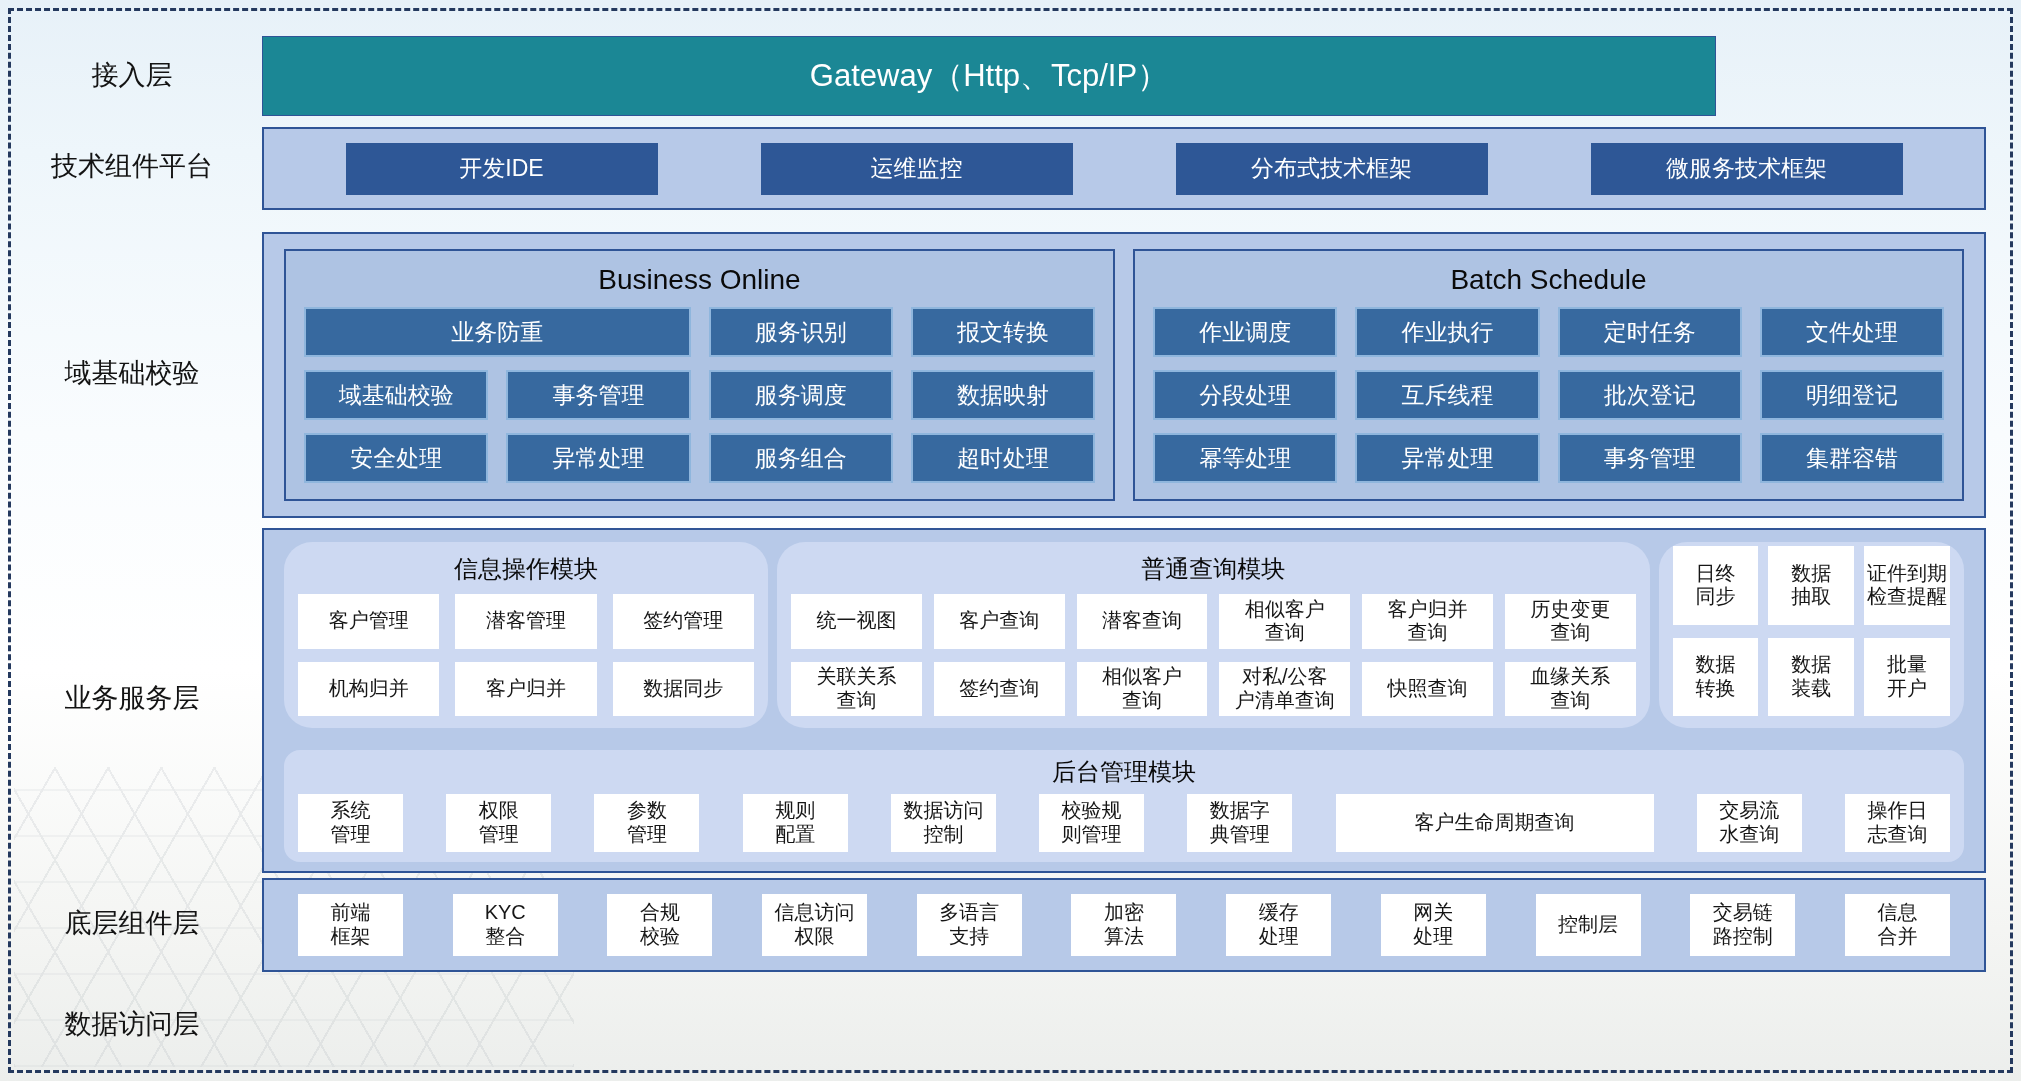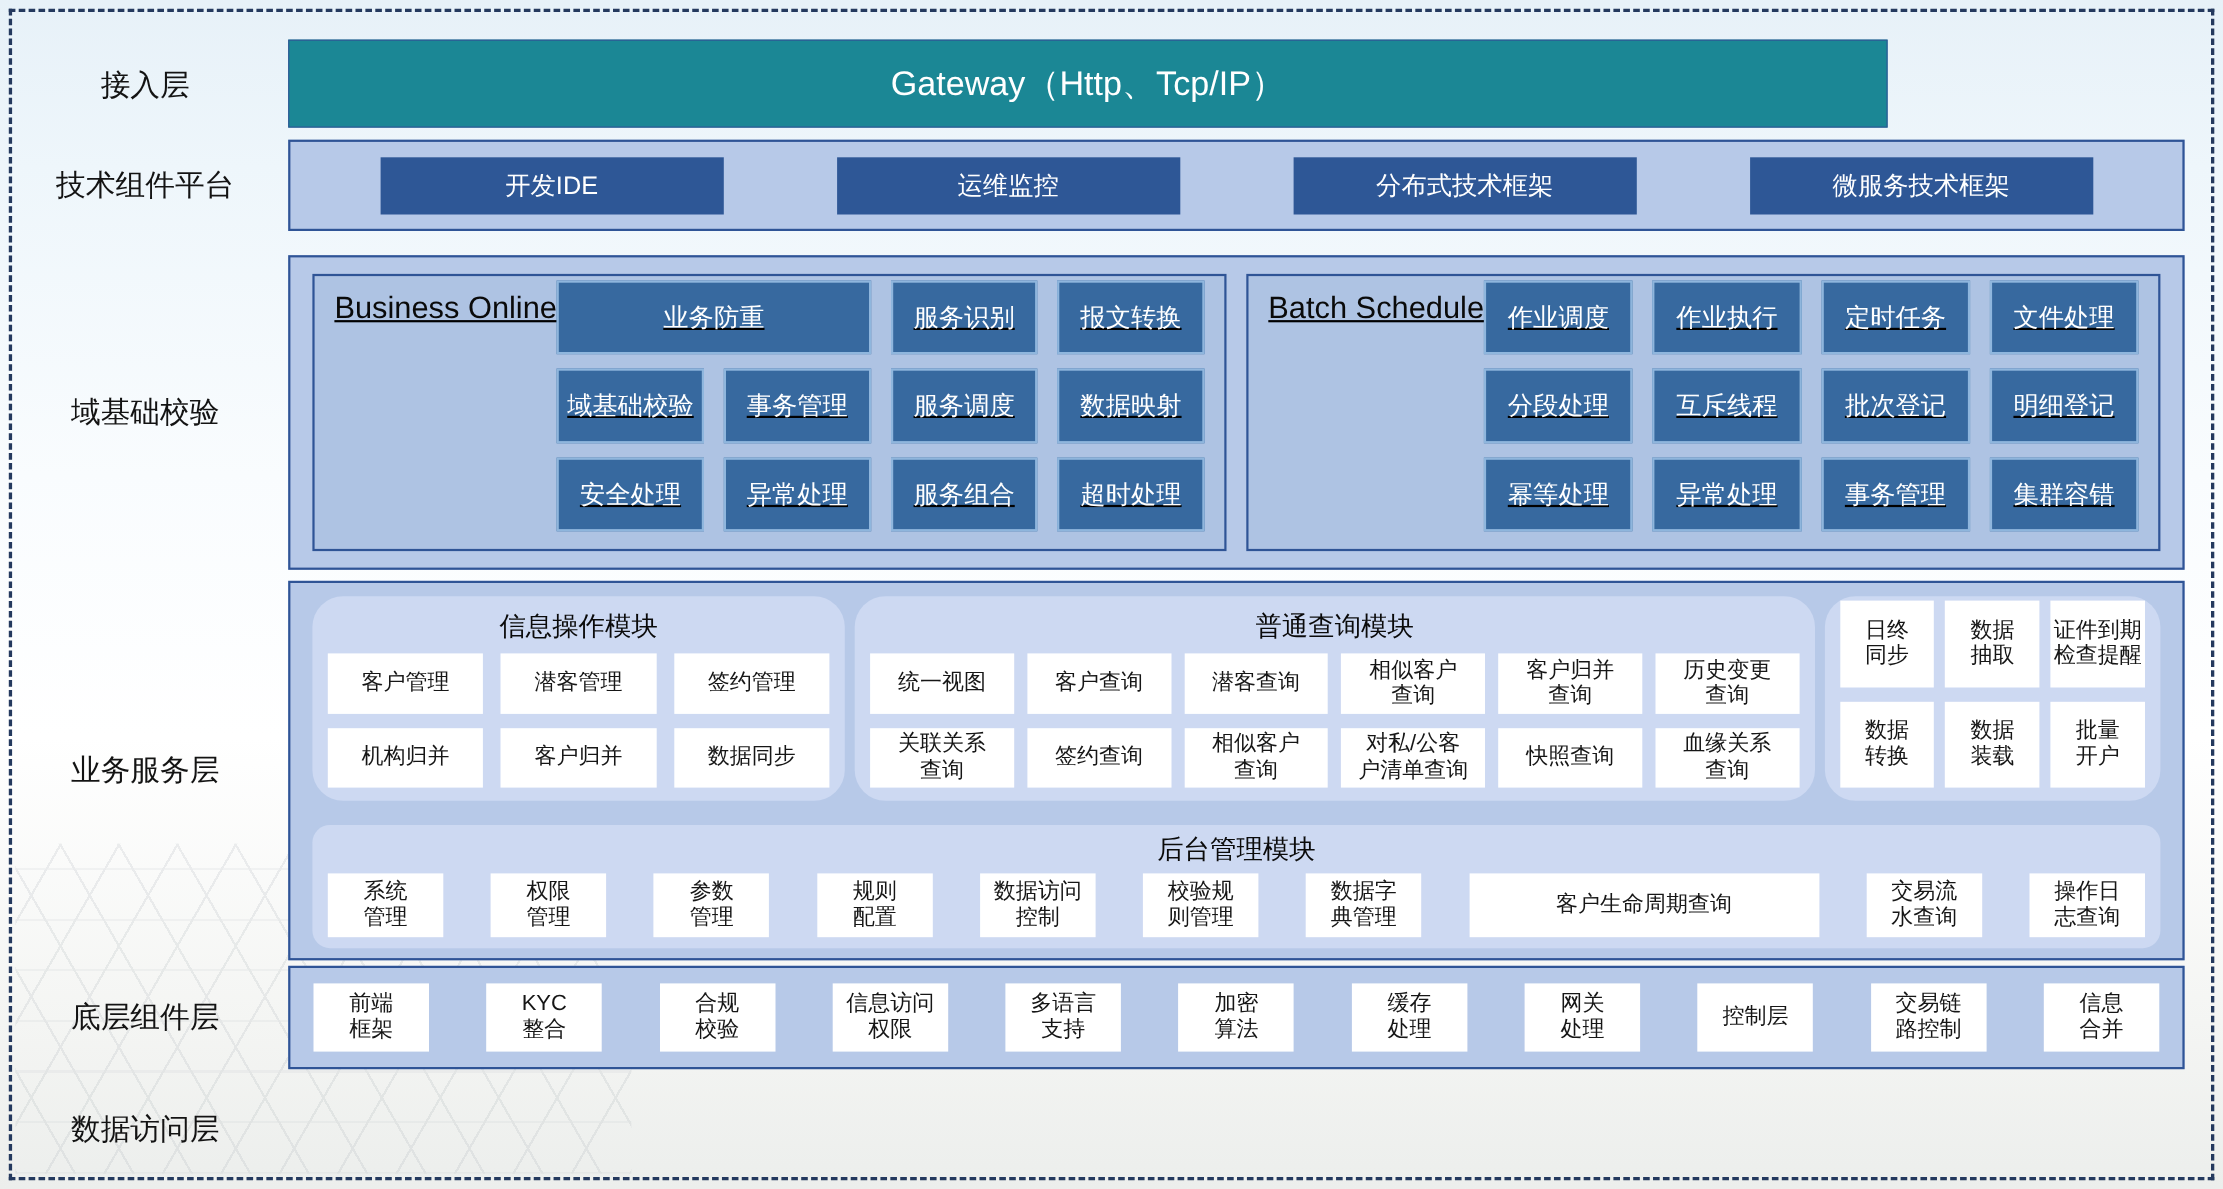--- a/index.html
+++ b/index.html
@@ -11,41 +11,41 @@
   .frame{position:absolute;inset:8px;border:3px dashed #24395e;pointer-events:none;z-index:5;}
   .cubes{
     position:absolute;left:14px;bottom:14px;width:560px;height:300px;opacity:.16;pointer-events:none;
     background:
       repeating-linear-gradient(60deg, #9aa3ab 0 2px, transparent 2px 46px),
       repeating-linear-gradient(-60deg, #9aa3ab 0 2px, transparent 2px 46px),
       repeating-linear-gradient(0deg, #c2c8cd 0 2px, transparent 2px 46px);
   }
   .layer-label{
     position:absolute;left:10px;width:244px;text-align:center;color:#131313;
-    font-size:27px;line-height:1.1;z-index:2;
+    font-size:27px;line-height:1.1;z-index:2;font-family:Liberation Mono, monospace;
   }
   .teal-bar{
     position:absolute;left:262px;width:1454px;background:#1b8795;border:1px solid #2f5496;
     color:#fff;display:flex;align-items:center;justify-content:center;font-size:31px;box-sizing:border-box;z-index:1;
   }
   .band{
     position:absolute;left:262px;width:1724px;background:#b7c9e8;border:2px solid #2f5496;
     box-sizing:border-box;z-index:1;
   }
   
   .tech-band{display:flex;align-items:center;justify-content:space-around;padding:0 30px;}
   .tech-btn{
     width:312px;height:52px;background:#2e5796;color:#fff;font-size:23px;
     display:flex;align-items:center;justify-content:center;
   }
   
   .app-band{display:flex;gap:18px;padding:15px 20px;}
   .subpanel{
     flex:1;border:2px solid #2f5496;background:#aec3e3;box-sizing:border-box;
-    display:flex;flex-direction:row;padding:4px 18px 16px;text-decoration:underline;
+    display:flex;flex-direction:column;padding:4px 18px 16px;
   }
   .subpanel-title{text-align:center;font-size:28px;color:#0a0a0a;padding:9px 0 11px;}
   .app-grid{display:grid;grid-template-columns:repeat(4,1fr);gap:13px 18px;flex:1;}
   .app-btn{
     background:#37699f;border:2px solid #8fb6dd;color:#fff;font-size:23px;
     display:flex;align-items:center;justify-content:center;box-sizing:border-box;min-height:46px;
   }
   .span2{grid-column:span 2;}
   
   .biz-band{display:flex;flex-direction:column;padding:12px 20px 9px;box-sizing:border-box;}
@@ -68,21 +68,21 @@
   }
   .admin-card{
     background:#cdd9f2;border-radius:16px;margin-top:22px;flex:1;
     display:flex;flex-direction:column;padding:2px 14px 10px;box-sizing:border-box;
   }
   .admin-title{text-align:center;font-size:24px;color:#0a0a0a;padding:4px 0 6px;}
   .admin-row{display:flex;justify-content:space-between;align-items:center;flex:1;}
   .admin-row .white-btn{width:105px;height:58px;}
   .admin-row .white-btn.wide{width:318px;}
   
-  .infra-band{display:flex;justify-content:space-between;align-items:center;padding:0 21px;}
+  .infra-band{display:flex;justify-content:space-between;align-items:center;padding:0 34px;}
   .infra-band .white-btn{width:105px;height:62px;}
 </style>
 </head>
 <body>
 
 <div class="stage">
   <div class="cubes"></div>
   <div class="frame"></div>
 
   <div class="layer-label" style="top:63px;">接入层</div>

